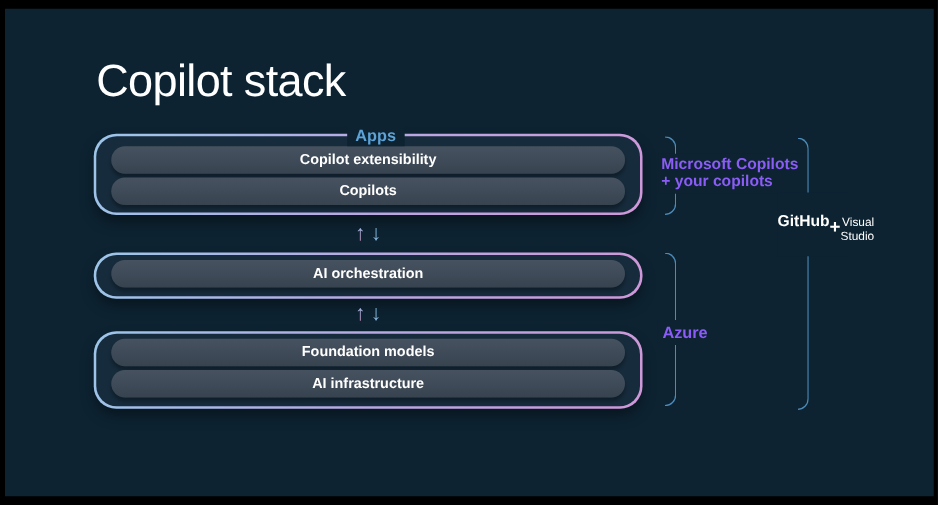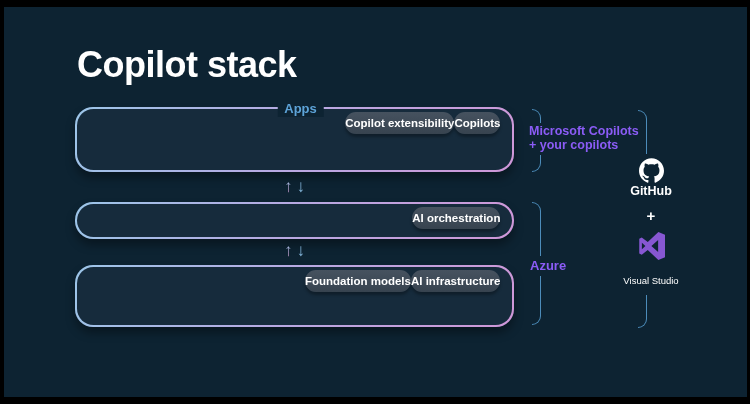--- a/index.html
+++ b/index.html
@@ -10,34 +10,34 @@
     color:var(--text-white,#f5f8fa);
   }
   .bar{position:absolute;background:var(--frame-black,#000);}
   .bar.top{left:0;top:0;width:750px;height:7px;}
   .bar.bottom{left:0;top:397px;width:750px;height:7px;}
   .bar.left{left:0;top:0;width:4px;height:404px;}
   .bar.right{left:747px;top:0;width:3px;height:404px;}
 
   .title{
     position:absolute;left:77px;top:44px;
-    font-size:36px;font-weight:bold;letter-spacing:-0.5px;color:#ffffff;
+    font-size:36px;font-weight:normal;letter-spacing:-0.5px;color:#ffffff;
   }
 
   
   .gbox{
     position:absolute;left:75px;width:439px;box-sizing:border-box;
     padding:1.6px;border-radius:18px;
     background:linear-gradient(115deg,var(--border-gradient-start,#9cc6e9) 0%,var(--border-gradient-mid,#b7a9e2) 48%,var(--border-gradient-end,#cf97d8) 100%);
     box-shadow:0 6px 10px rgba(0,0,0,.35);
   }
   .gbox-inner{
     position:relative;width:100%;height:100%;box-sizing:border-box;
     border-radius:16.5px;background:var(--box-fill,#162b3c);
-    display:flex;flex-direction:row;justify-content:flex-end;
+    display:flex;flex-direction:column;justify-content:flex-end;
   }
   .box-apps{top:107px;height:65px;}
   .box-apps .gbox-inner{padding:0 12px 6px;}
   .box-orch{top:202px;height:37px;}
   .box-orch .gbox-inner{padding:0 12px 7px;}
   .box-infra{top:265px;height:62px;}
   .box-infra .gbox-inner{padding:0 12px 7px;}
 
   .pill{
     height:22px;margin-top:3px;border-radius:11px;flex:0 0 auto;
@@ -81,21 +81,21 @@
   .bracket-label{
     position:absolute;z-index:2;background:var(--background,#0d2332);
     font-weight:bold;color:#8b5cf6;
   }
   .bracket-label.ms{left:527px;top:123px;padding:2px 5px 3px 2px;font-size:12.5px;line-height:13.5px;}
   .bracket-label.az{left:526px;top:256px;padding:2px 6px 3px 4px;font-size:13px;}
 
   .logo-stack{
     position:absolute;left:622px;top:154px;width:58px;z-index:2;
     background:var(--background,#0d2332);
-    display:flex;flex-direction:column;align-items:center;
+    display:flex;align-items:center;
     padding:4px 0 9px;
     text-align:right;
   }
   .gh-label{font-size:12.5px;font-weight:bold;line-height:15px;margin-top:1px;color:#fff;}
   .plus{font-size:15px;font-weight:bold;line-height:14px;margin:10px 0 0;color:#fff;}
   .vs-icon{margin-top:8px;}
   .vs-label{font-size:9.5px;line-height:11px;margin-top:14px;color:#fff;}
 </style>
 </head>
 <body>

